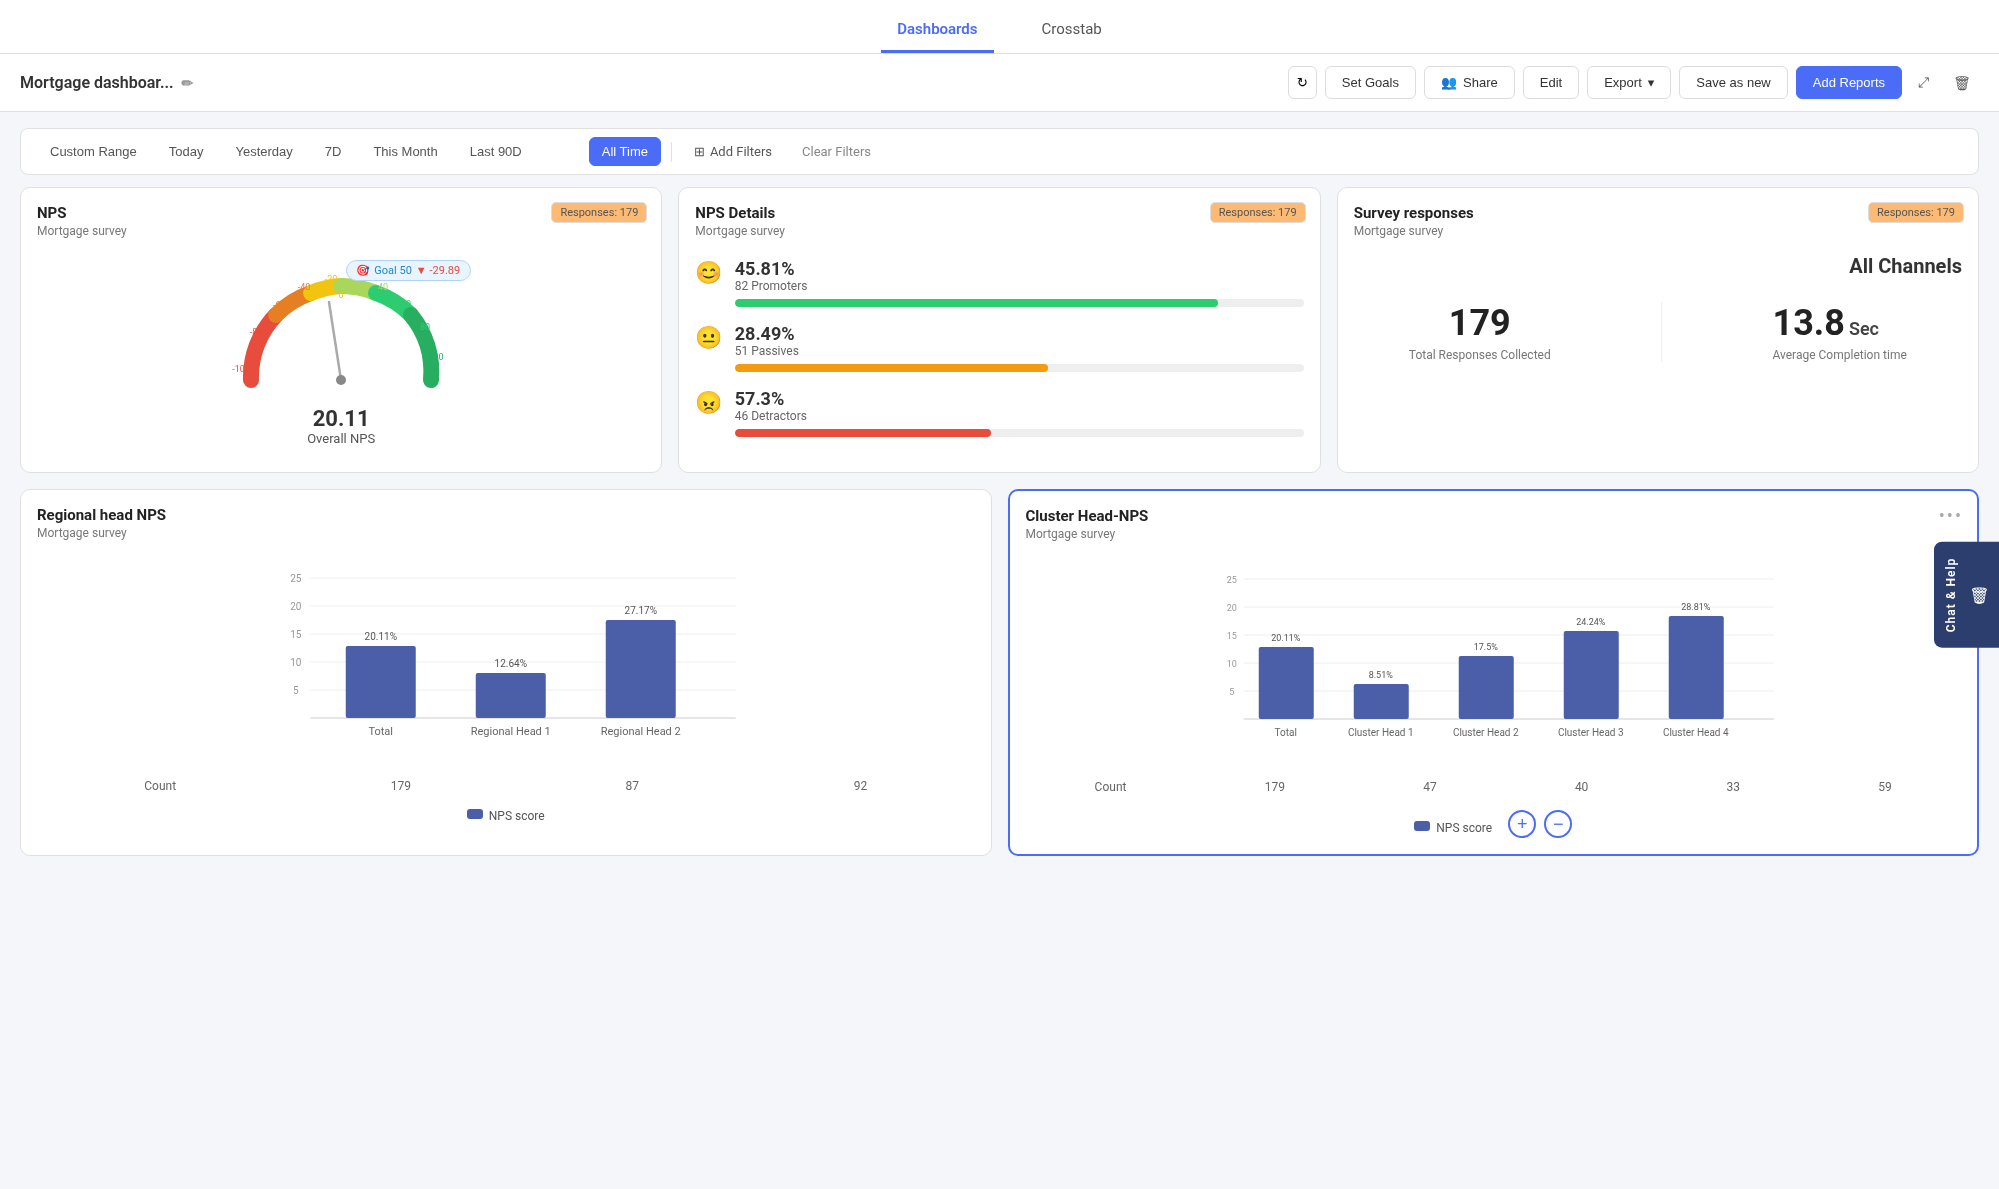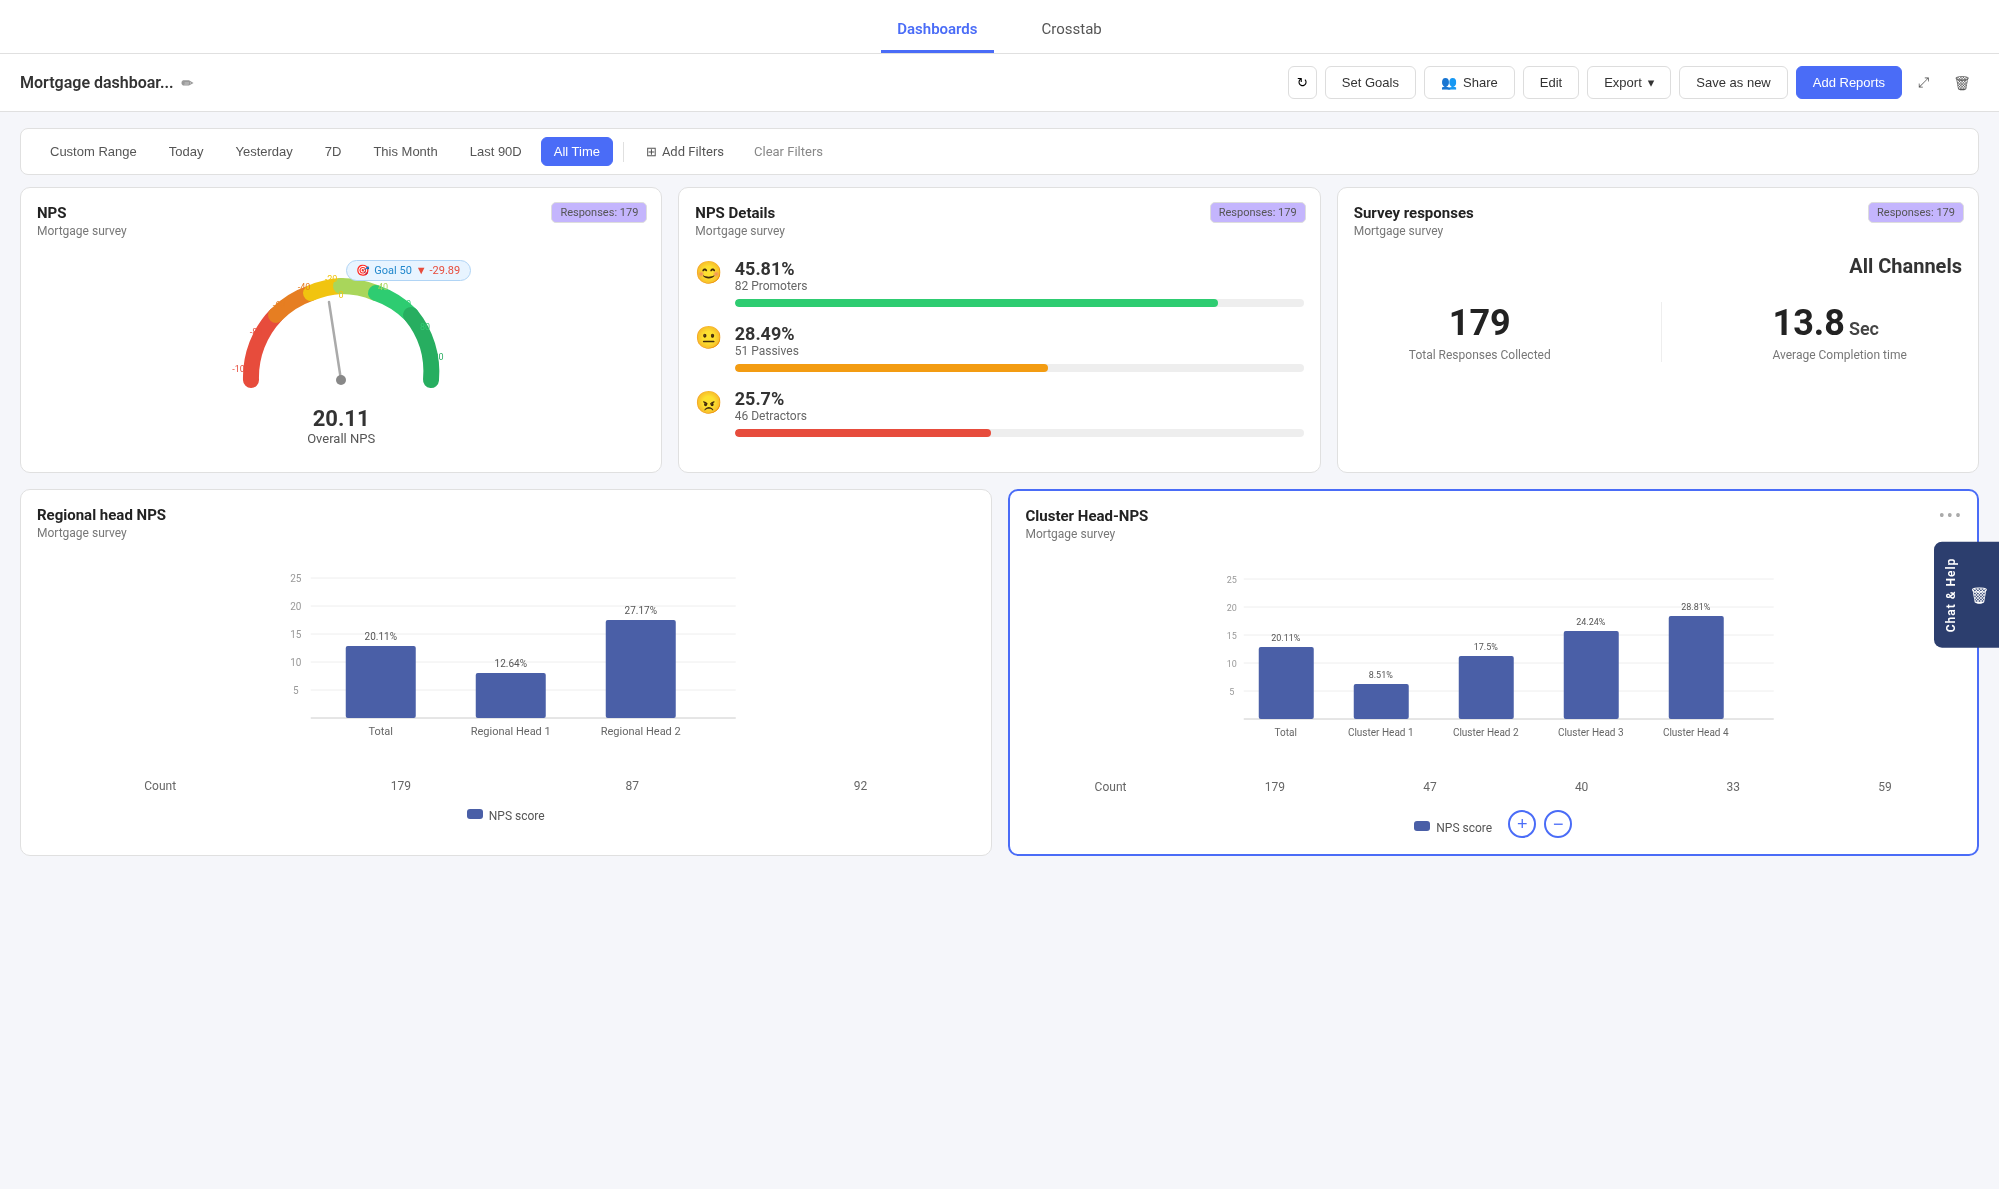--- a/index.html
+++ b/index.html
@@ -16,35 +16,35 @@
     .edit-icon { color: #999; font-size: 14px; cursor: pointer; }
     .header-actions { display: flex; align-items: center; gap: 8px; }
     .btn { padding: 8px 16px; border-radius: 6px; border: 1px solid #ddd; background: #fff; cursor: pointer; font-size: 13px; color: #333; display: flex; align-items: center; gap: 6px; }
     .btn-primary { background: #4a6cf7; color: #fff; border-color: #4a6cf7; }
     .btn-icon { padding: 8px; border: 1px solid #ddd; background: #fff; border-radius: 6px; cursor: pointer; }
     .expand-icon, .delete-icon { padding: 6px 8px; cursor: pointer; color: #555; }
 
     
     .filter-bar { background: #fff; border: 1px solid #e0e0e0; border-radius: 8px; margin: 16px 20px 12px; display: flex; align-items: center; padding: 8px 16px; gap: 6px; }
     .filter-btn { padding: 6px 12px; border-radius: 6px; border: 1px solid transparent; cursor: pointer; font-size: 13px; color: #555; background: transparent; }
-    .filter-btn.active { background: #4a6cf7; color: #fff; border-color: #4a6cf7; }
+    .filter-btn.active { background: #4a6cf7; color: #fff; border-color: #4a6cf7; margin-left: 48px; }
     .filter-divider { width: 1px; height: 20px; background: #e0e0e0; margin: 0 4px; }
     .add-filter-btn { display: flex; align-items: center; gap: 5px; color: #555; cursor: pointer; font-size: 13px; padding: 6px 12px; }
     .clear-filter-btn { color: #888; cursor: pointer; font-size: 13px; padding: 6px 12px; }
 
     
     .dashboard-grid { display: grid; grid-template-columns: 1fr 1fr 1fr; gap: 16px; padding: 0 20px 16px; }
     .dashboard-row2 { display: grid; grid-template-columns: 1fr 1fr; gap: 16px; padding: 0 20px 16px; }
 
     
     .card { background: #fff; border-radius: 10px; border: 1px solid #e0e0e0; padding: 16px; position: relative; }
     .card.highlighted { border: 2px solid #4a6cf7; }
     .card-title { font-size: 15px; font-weight: 700; color: #222; margin-bottom: 2px; }
     .card-subtitle { font-size: 12px; color: #777; margin-bottom: 12px; }
-    .responses-badge { position: absolute; top: 14px; right: 14px; background: #c4b5fd; border: 1px solid #ddd; border-radius: 5px; padding: 3px 8px; font-size: 11px; color: #555; }
+    .responses-badge { position: absolute; top: 14px; right: 14px; background: #fdba74; border: 1px solid #ddd; border-radius: 5px; padding: 3px 8px; font-size: 11px; color: #555; }
 
     
     .gauge-container { display: flex; flex-direction: column; align-items: center; padding: 10px 0; }
     .gauge-wrapper { position: relative; width: 240px; height: 130px; }
     .gauge-svg { width: 240px; height: 140px; }
     .goal-badge { position: absolute; top: 0; right: -10px; background: #e8f4ff; border: 1px solid #b0d4f5; border-radius: 20px; padding: 3px 10px; font-size: 11px; color: #2288cc; display: flex; align-items: center; gap: 4px; white-space: nowrap; }
     .nps-value { font-size: 22px; font-weight: 700; color: #333; margin-top: 16px; text-align: center; }
     .nps-label { font-size: 13px; color: #555; text-align: center; }
 
     
@@ -200,21 +200,21 @@
           <div class="nps-desc">51 Passives</div>
           <div class="bar-track">
             <div class="bar-fill" style="width:55%; background:#f39c12;"></div>
           </div>
         </div>
       </div>
 
       <div class="nps-item">
         <div class="nps-icon">😠</div>
         <div class="nps-item-content">
-          <div class="nps-pct">25.7%</div>
+          <div class="nps-pct">57.3%</div>
           <div class="nps-desc">46 Detractors</div>
           <div class="bar-track">
             <div class="bar-fill" style="width:45%; background:#e74c3c;"></div>
           </div>
         </div>
       </div>
     </div>
   </div>
 
   <div class="card">

